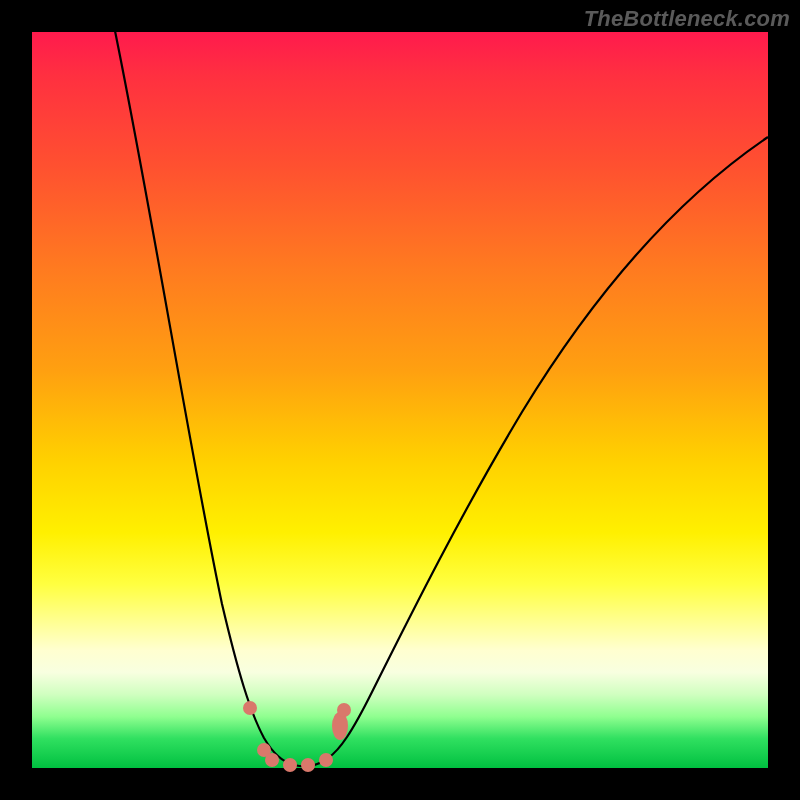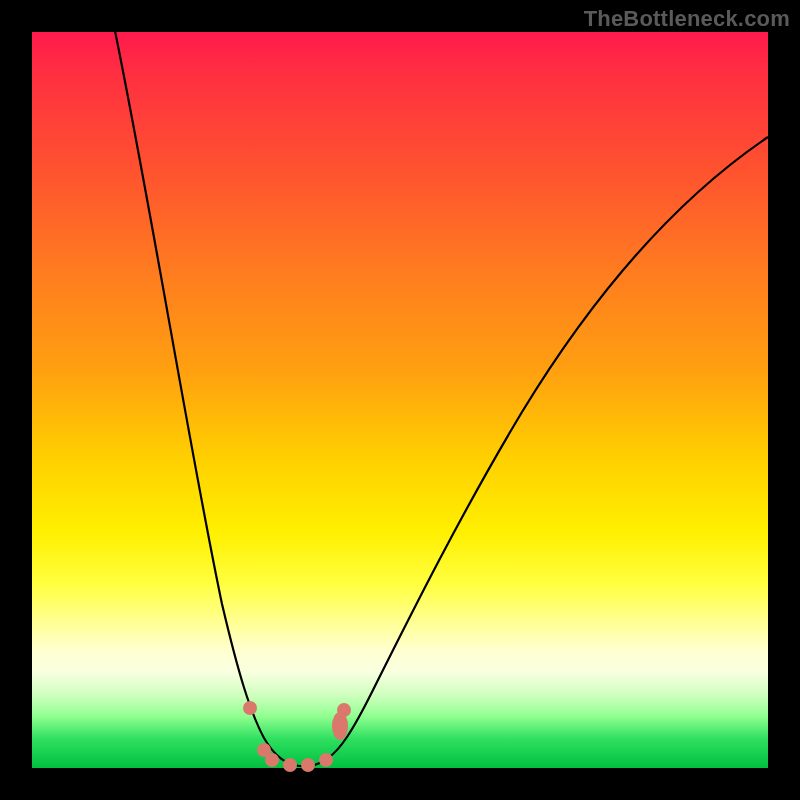--- a/index.html
+++ b/index.html
@@ -2,20 +2,21 @@
 <html><head>
 <meta charset="utf-8">
 <style>
   * { margin: 0; padding: 0; box-sizing: border-box; }
   html, body { width: 800px; height: 800px; overflow: hidden; background: #000; }
   .frame {
     position: relative;
     width: 800px;
     height: 800px;
     background: #000;
+    font-style: italic;
   }
   .plot-area {
     position: absolute;
     left: 32px;
     top: 32px;
     width: 736px;
     height: 736px;
     background: linear-gradient(to bottom,
       #ff1a4d 0%,
       #ff3040 6%,

